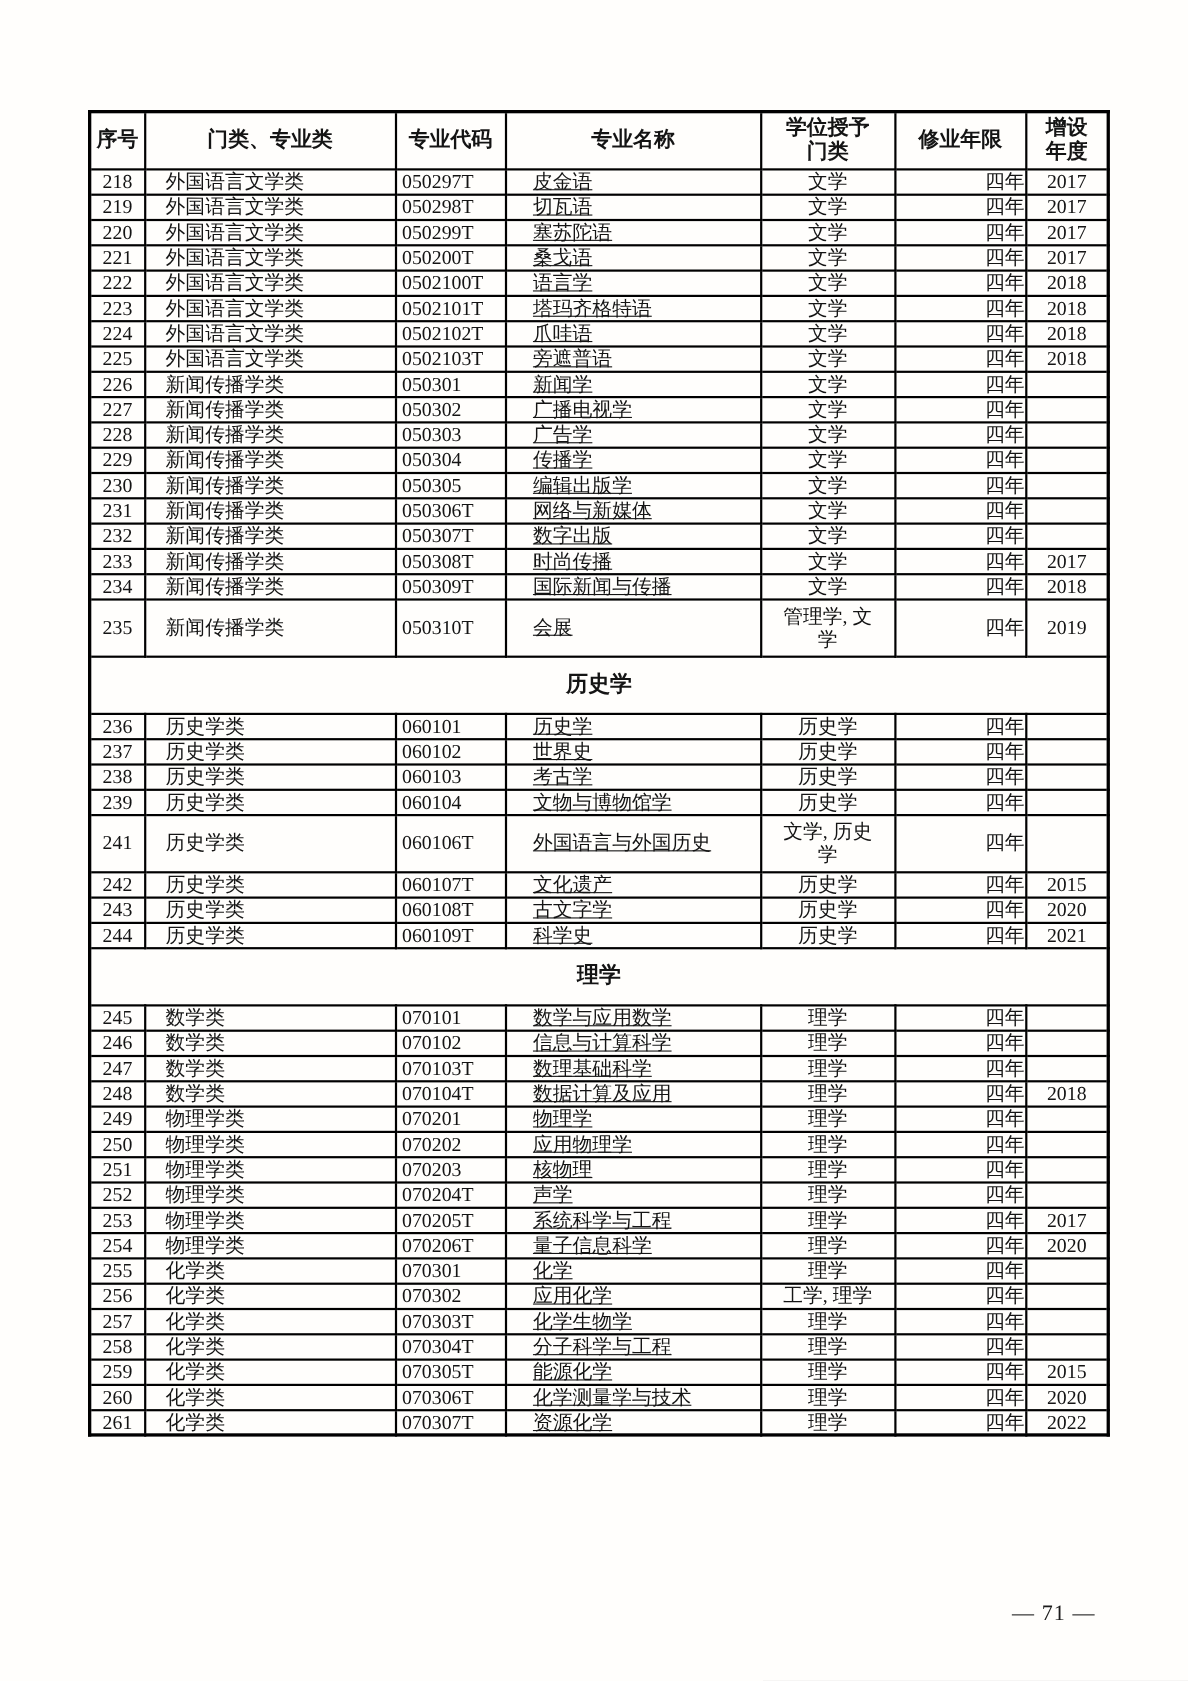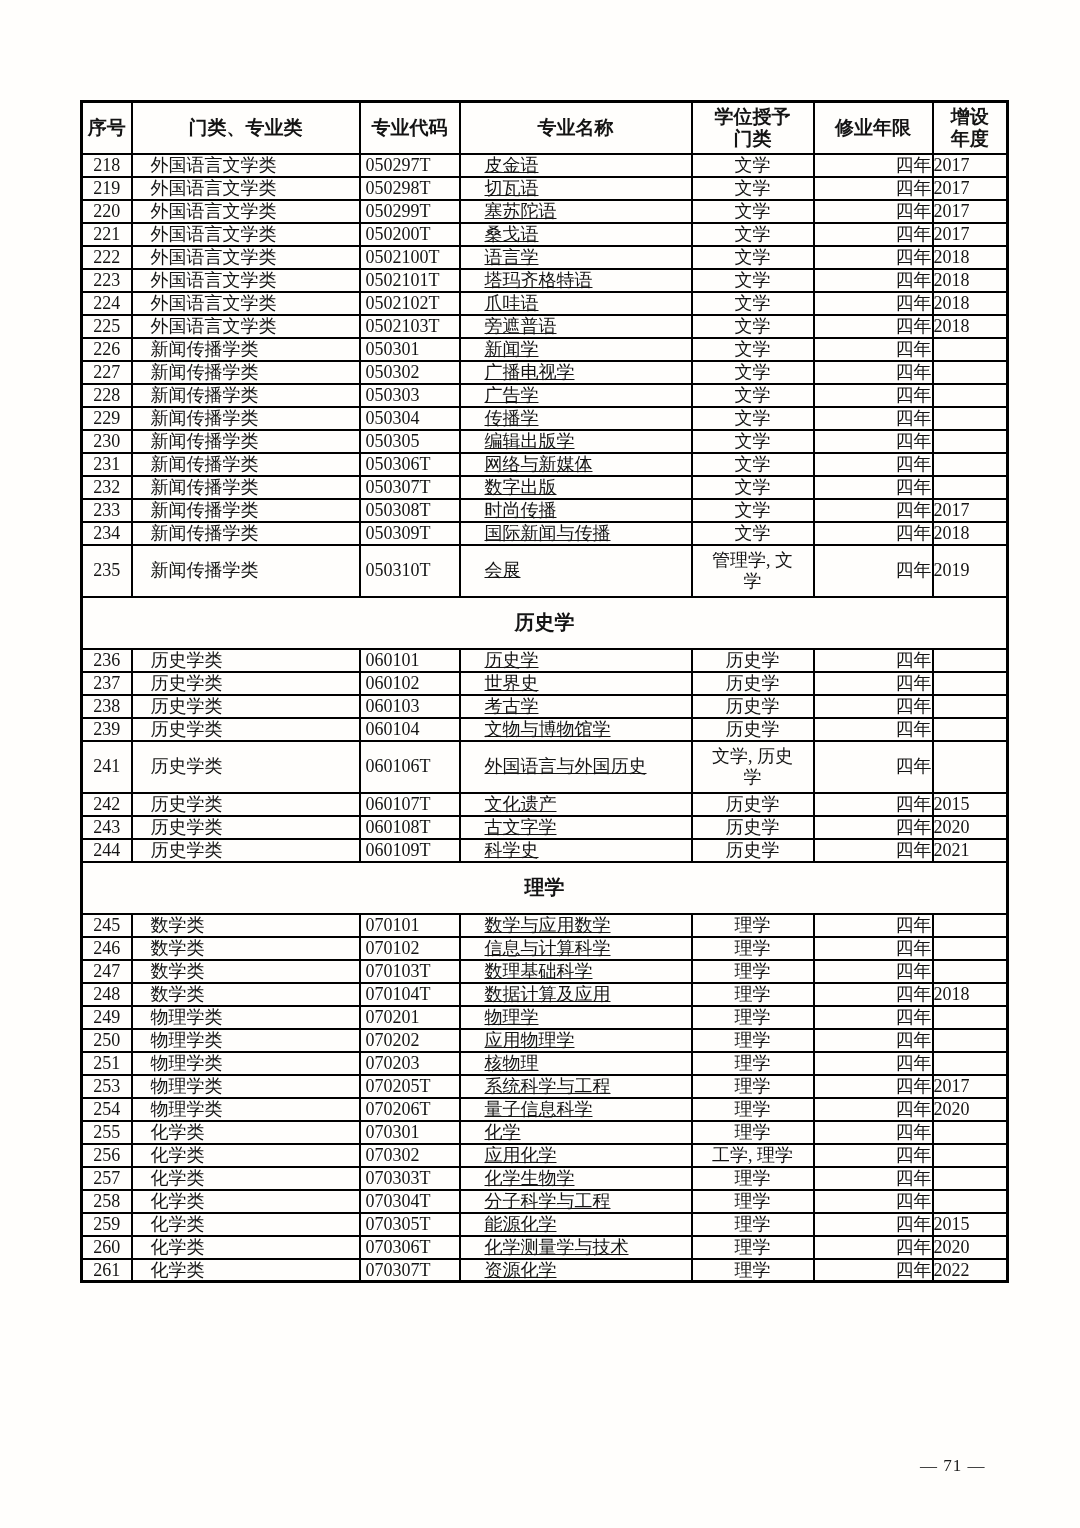--- a/index.html
+++ b/index.html
@@ -44,30 +44,30 @@
   tbody tr { height:23px; }
   tbody tr.tall { height:52px; }
   tbody tr.section { height:52px; }
   tbody td { font-size:18px; }
   td.c0 { text-align:center; }
   td.c1 { text-align:left; padding-left:18px; }
   td.c2 { text-align:left; padding-left:5px; }
   td.c3 { text-align:left; padding-left:24px;text-decoration:underline; }
   td.c4 { text-align:center; white-space:pre-line;margin-left:32px; }
   td.c5 { text-align:right; }
-  td.c6 { }
+  td.c6 { text-align:center; }
   tr.section td {
     text-align:center;
     font-weight:bold;
     font-size:20px;
   }
   .pageno {
     position:absolute;
     left:920px; top:1456px;
-    font-size:17px;
+    font-size:20px;
     letter-spacing:1px;
     color:#1a1a1a;
     white-space:nowrap;
   }
 </style>
 </head>
 <body>
 
 <div class="page">
 
@@ -394,20 +394,29 @@
         <tr>
           <td class="c0">251</td>
           <td class="c1">物理学类</td>
           <td class="c2">070203</td>
           <td class="c3">核物理</td>
           <td class="c4">理学</td>
           <td class="c5">四年</td>
           <td class="c6"></td>
         </tr>
         <tr>
+          <td class="c0">252</td>
+          <td class="c1">物理学类</td>
+          <td class="c2">070204T</td>
+          <td class="c3">声学</td>
+          <td class="c4">理学</td>
+          <td class="c5">四年</td>
+          <td class="c6"></td>
+        </tr>
+        <tr>
           <td class="c0">253</td>
           <td class="c1">物理学类</td>
           <td class="c2">070205T</td>
           <td class="c3">系统科学与工程</td>
           <td class="c4">理学</td>
           <td class="c5">四年</td>
           <td class="c6">2017</td>
         </tr>
         <tr>
           <td class="c0">254</td>

